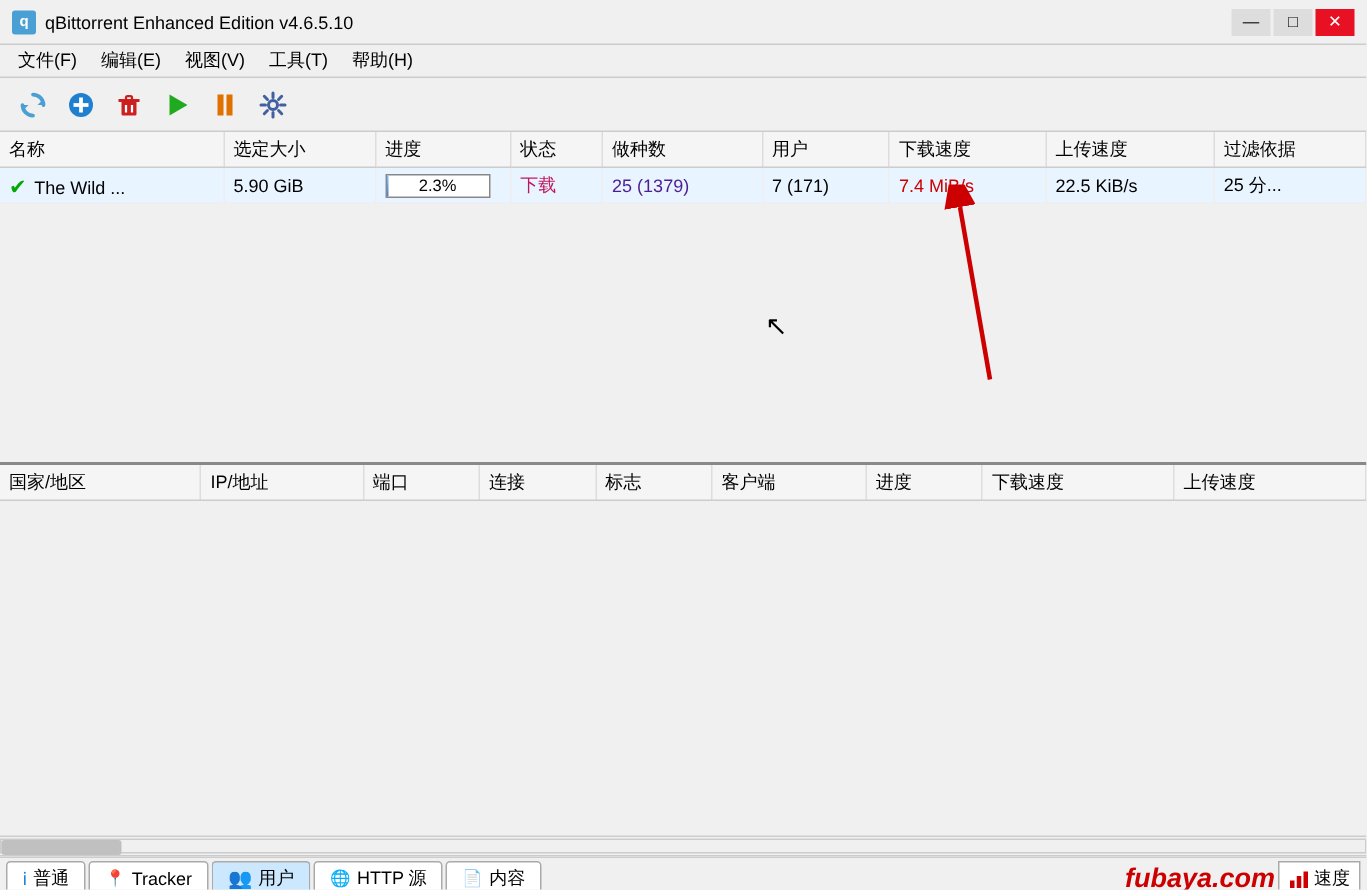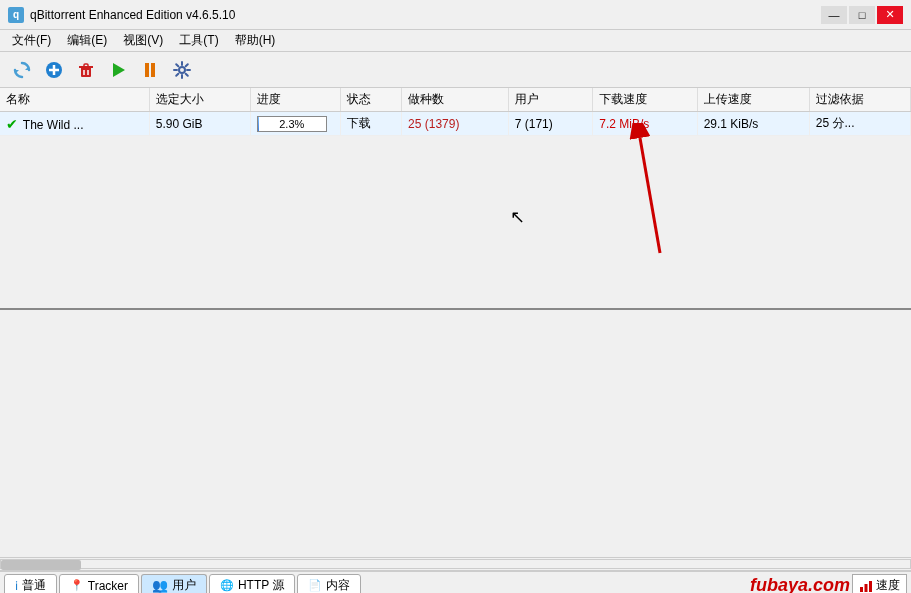--- a/index.html
+++ b/index.html
@@ -150,23 +150,23 @@
     .progress-bar-fill {
       height: 100%;
       background: linear-gradient(to bottom, #80c0ff, #4080e0);
     }
     .progress-text {
       position: absolute;
       top: 0; left: 0; right: 0; bottom: 0;
       display: flex; align-items: center; justify-content: center;
       font-size: 11px;
     }
-    .status-download { color: #000000; font-size: 12px; }
+    .status-download { color: #be185d; font-size: 12px; }
     .check-green { color: #00aa00; font-size: 14px; margin-right: 2px; }
-    .seeds-count { color: #b91c1c; }
+    .seeds-count { color: #4c1d95; }
     .dl-speed { color: #cc0000; }
 
     
     .h-scrollbar {
       height: 14px;
       background: #f0f0f0;
       border-top: 1px solid #ccc;
       border-bottom: 1px solid #ccc;
       display: flex;
       align-items: center;
@@ -360,23 +360,23 @@
               </div>
             </td>
             <td>
               <span class="status-download">下载</span>
             </td>
             <td>
               <span class="seeds-count">25 (1379)</span>
             </td>
             <td>7 (171)</td>
             <td>
-              <span class="dl-speed">7.2 MiB/s</span>
+              <span class="dl-speed">7.4 MiB/s</span>
             </td>
-            <td>29.1 KiB/s</td>
+            <td>22.5 KiB/s</td>
             <td>25 分...</td>
           </tr>
         </tbody>
       </table>
 
       <div style="position:absolute; top:35px; left:620px; pointer-events:none;">
         <svg width="80" height="140" viewBox="0 0 80 140">
           <defs>
             <marker id="arrowhead" markerWidth="10" markerHeight="7" refX="0" refY="3.5" orient="auto">
               <polygon points="0 0, 10 3.5, 0 7" fill="#cc0000"></polygon>
@@ -385,20 +385,41 @@
           <line x1="40" y1="130" x2="20" y2="15" stroke="#cc0000" stroke-width="3" marker-end="url(#arrowhead)"></line>
         </svg>
       </div>
 
       <div style="position:absolute; top:118px; left:510px; pointer-events:none; font-size:18px;">↖</div>
     </div>
 
   </div>
 
   <div class="lower-section">
+    <table class="lower-table">
+      <thead>
+        <tr>
+          <th>国家/地区</th>
+          <th>IP/地址</th>
+          <th>端口</th>
+          <th>连接</th>
+          <th>标志</th>
+          <th>客户端</th>
+          <th>进度</th>
+          <th>下载速度</th>
+          <th>上传速度</th>
+        </tr>
+      </thead>
+      <tbody>
+
+        <tr>
+            <td colspan="9" style="height:80px;"></td>
+          </tr>
+      </tbody>
+    </table>
 
     <div class="h-scrollbar" style="position:absolute;bottom:0;left:0;right:0;">
       <div style="width:100%; height:10px; background:#f0f0f0; border:1px solid #ccc; position:relative;">
         <div style="position:absolute; left:0; width:80px; height:10px; background:#c0c0c0; border-radius:2px;"></div>
       </div>
     </div>
   </div>
 
 </div>
 

